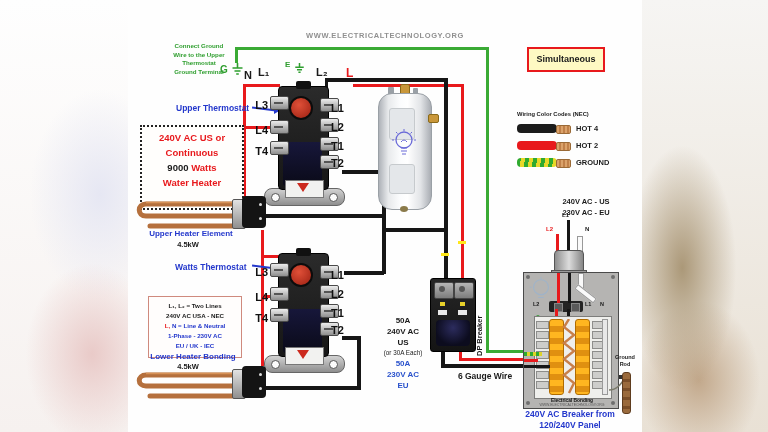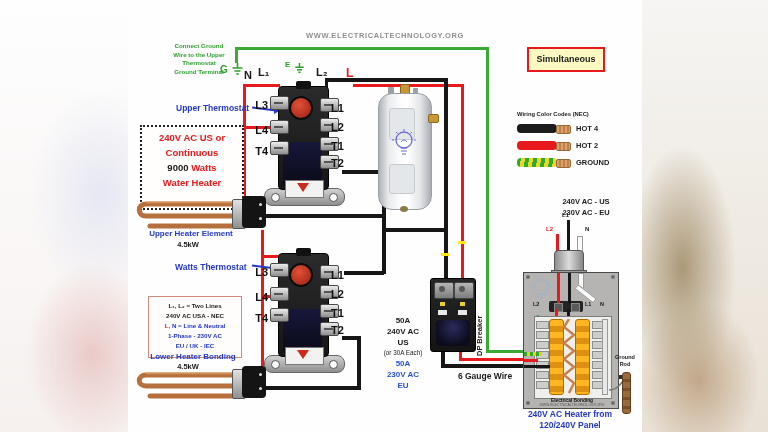--- a/index.html
+++ b/index.html
@@ -324,21 +324,21 @@
 
       <div class="wire" style="left:0px;top:79px;width:18px;height:4px;background:repeating-linear-gradient(90deg,#2faa2f 0 3px,#ded32a 3px 6px);"></div>
       <div class="wire" style="left:0px;top:86px;width:14px;height:3px;background:#e8191c;"></div>
       <div class="wire" style="left:0px;top:92px;width:26px;height:3px;background:#161616;"></div>
 
       <div class="abs ctr b" style="left:10px;top:125px;width:76px;font-size:4.8px;color:#111;">Electrical Bonding</div>
       <div class="abs ctr" style="left:8px;top:130px;width:80px;font-size:3.5px;color:#555;">WWW.ELECTRICALTECHNOLOGY.ORG</div>
     </div>
 
     <div class="abs ctr b blue" style="left:394px;top:409px;width:96px;font-size:8.5px;line-height:11px;">
-      <div>240V AC Heater from</div>
+      <div>240V AC Breaker from</div>
       <div>120/240V Panel</div>
     </div>
 
     <div class="abs ctr b blk" style="left:479px;top:354px;width:36px;font-size:5.5px;line-height:7px;">
       <div>Ground</div>
       <div>Rod</div>
     </div>
     <svg class="abs" style="left:481px;top:376px;" width="18" height="16" viewBox="0 0 18 16">
       <path d="M0 14 C8 14 12 8 16 2" fill="none" stroke="#7a7a6a" stroke-width="1.4"></path>
     </svg>

